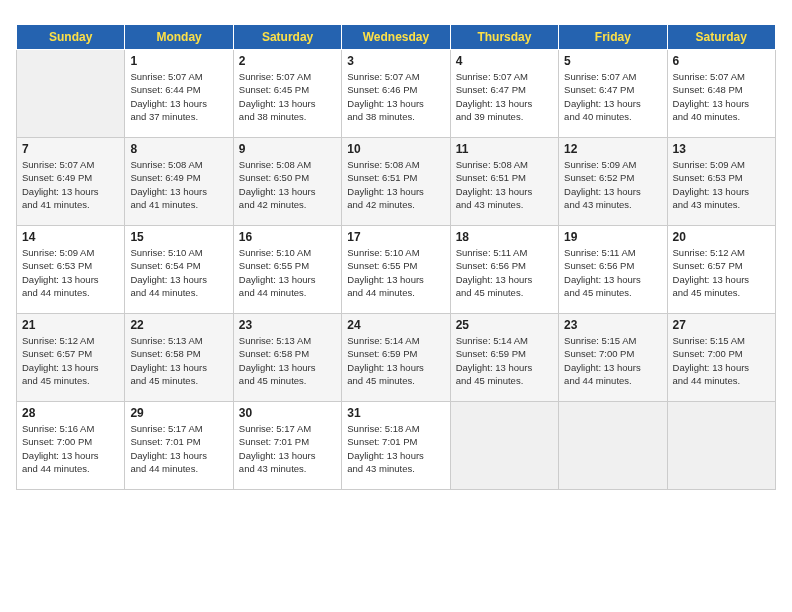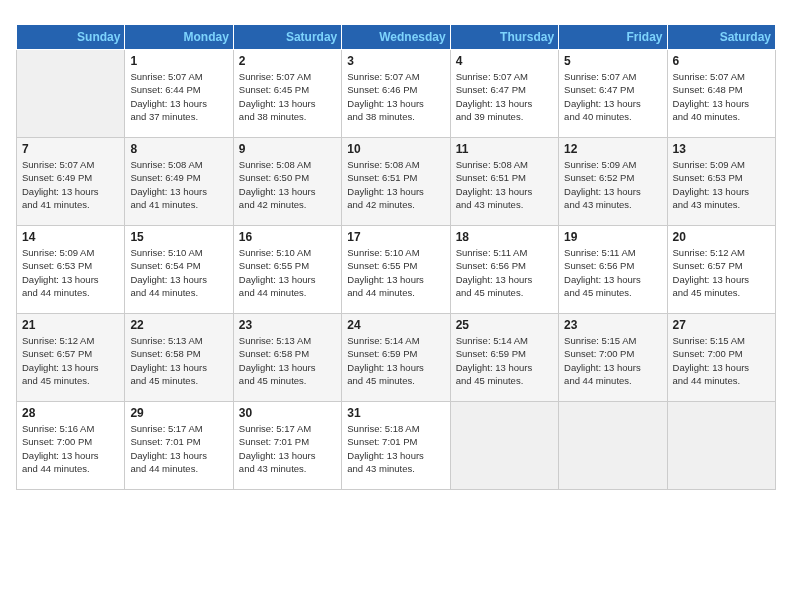--- a/index.html
+++ b/index.html
@@ -44,25 +44,25 @@
       font-size: 14px;
       color: #444;
     }
     .calendar {
       width: 100%;
       border-collapse: collapse;
       table-layout: fixed;
     }
     .calendar thead th {
       background: #2563b0;
-      color: #7dd3fc;
+      color: #fde047;
       font-size: 12px;
       font-weight: bold;
       padding: 5px 4px;
-      text-align: right;
+      text-align: center;
       border: 1px solid #fff;
     }
     .calendar tbody td {
       vertical-align: top;
       border: 1px solid #ccc;
       padding: 4px 5px;
       font-size: 10px;
       color: #333;
       height: 88px;
     }

